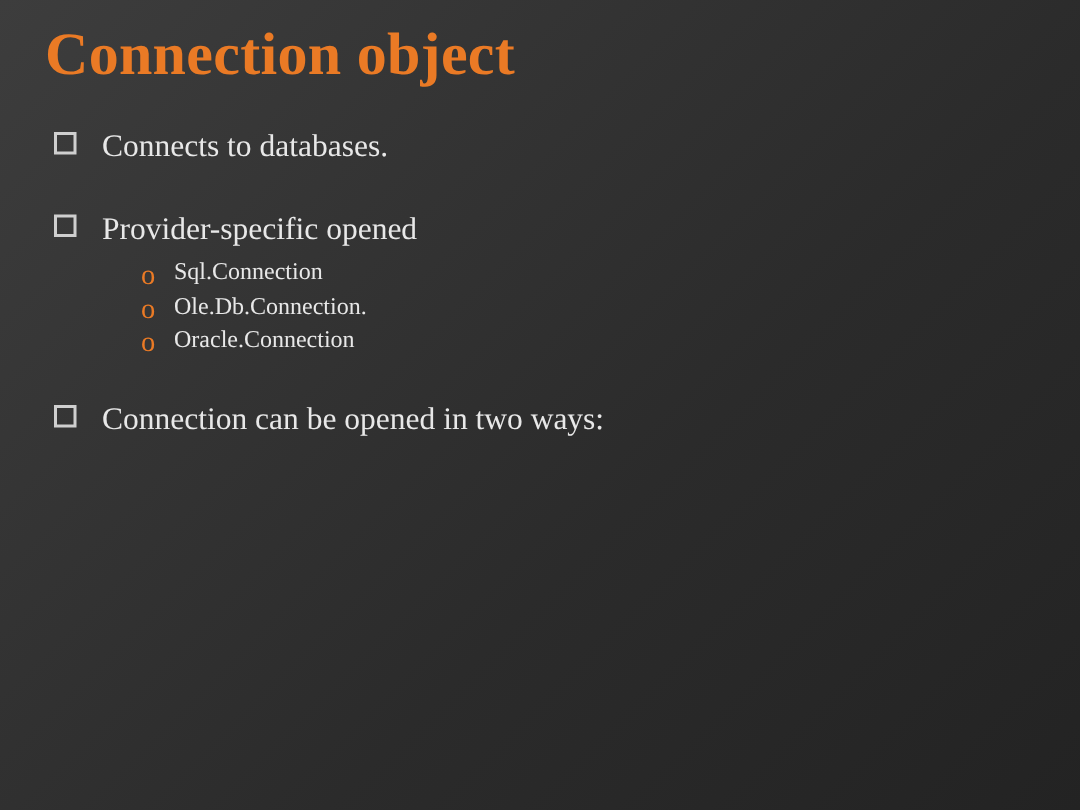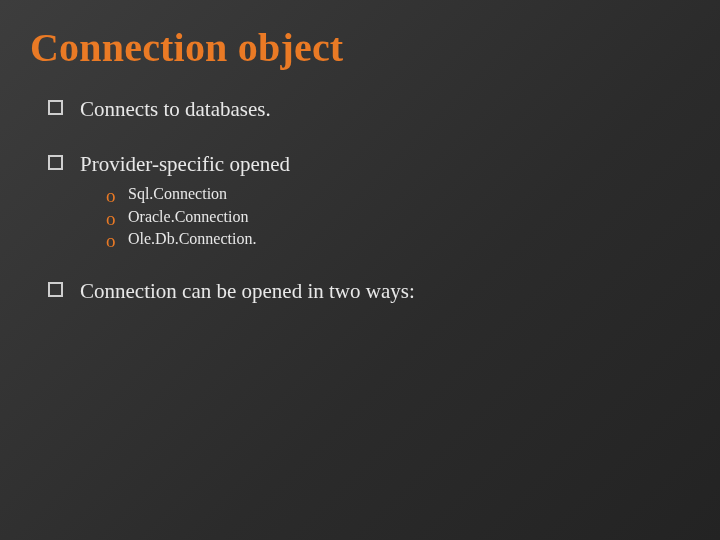--- a/index.html
+++ b/index.html
@@ -10,33 +10,33 @@
     background: #2e2e2e;
     background: linear-gradient(135deg, #3d3d3d 0%, #2b2b2b 60%, #232323 100%);
     font-family: "Times New Roman", Times, serif;
     color: #e8e8e8;
     overflow: hidden;
   }
   .slide {
     box-sizing: border-box;
     width: 720px;
     height: 400px;
-    padding: 24px 30px 30px 30px;
+    padding: 12px 30px 30px 30px;
   }
   .title {
     font-size: 40px;
     font-weight: 600;
     color: #ea7a25;
     margin: 0 0 24px 0;
     letter-spacing: 0.2px;
   }
   ul.top {
     list-style: none;
     padding: 0;
-    margin: 12px;
+    margin: 0;
   }
   ul.top > li {
     position: relative;
     padding-left: 38px;
     margin-bottom: 26px;
     font-size: 21px;
     line-height: 1.38;
   }
   ul.top > li::before {
     content: "";
@@ -79,22 +79,22 @@
   <ul class="top">
 
     <li>
       <span>Connects to databases.</span>
     </li>
 
     <li>
       <span>Provider-specific opened</span>
       <ul class="sub">
         <li><span>Sql.Connection</span></li>
+        <li><span>Ole.Db.Connection.</span></li>
         <li><span>Oracle.Connection</span></li>
-        <li><span>Ole.Db.Connection.</span></li>
       </ul>
     </li>
 
     <li>
       <span>Connection can be opened in two ways:</span>
     </li>
 
 
   </ul>
 </div>

